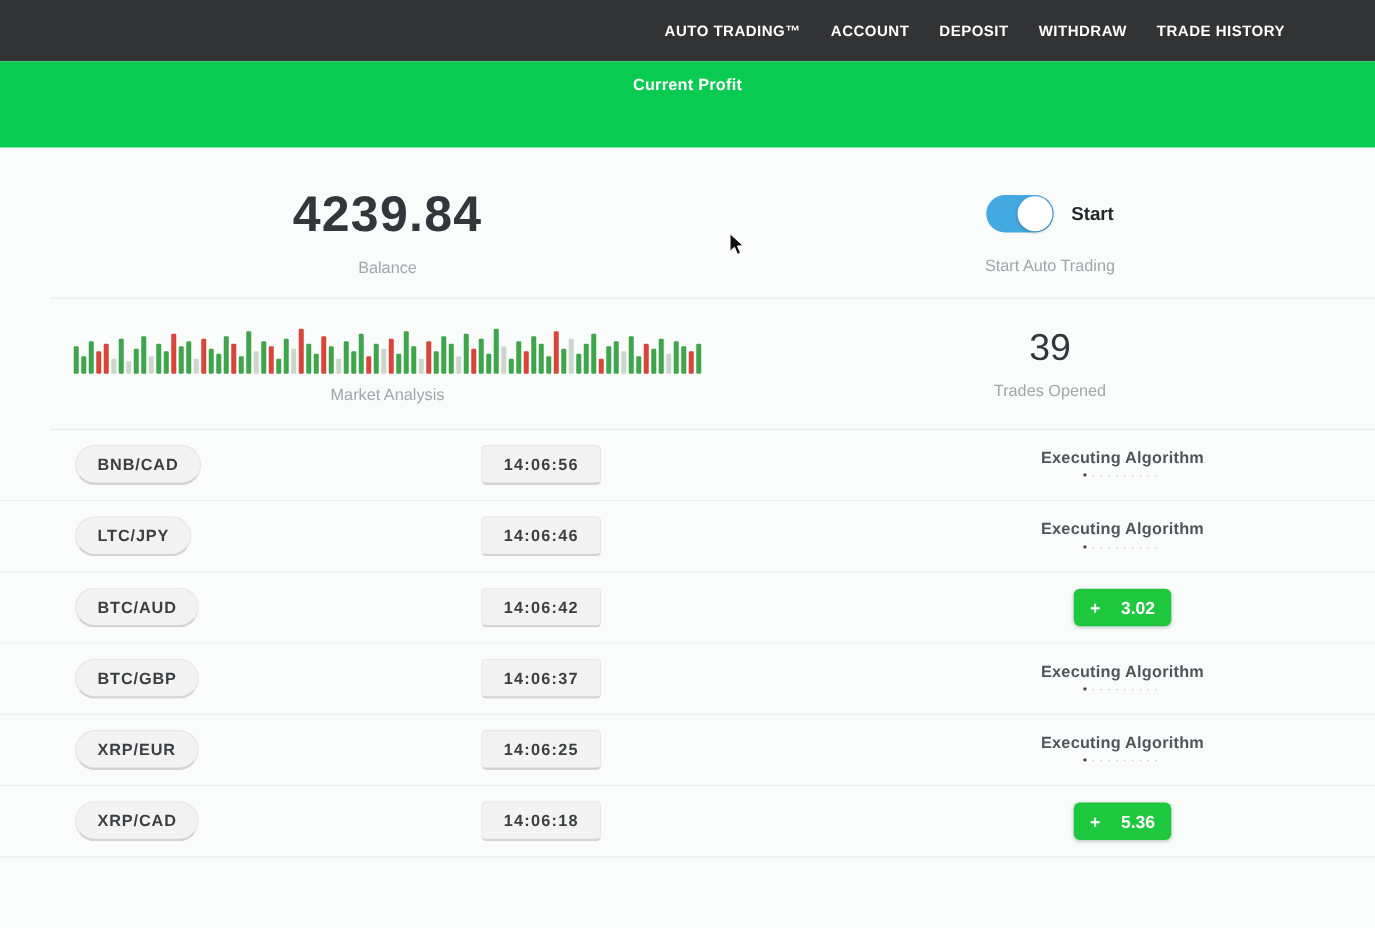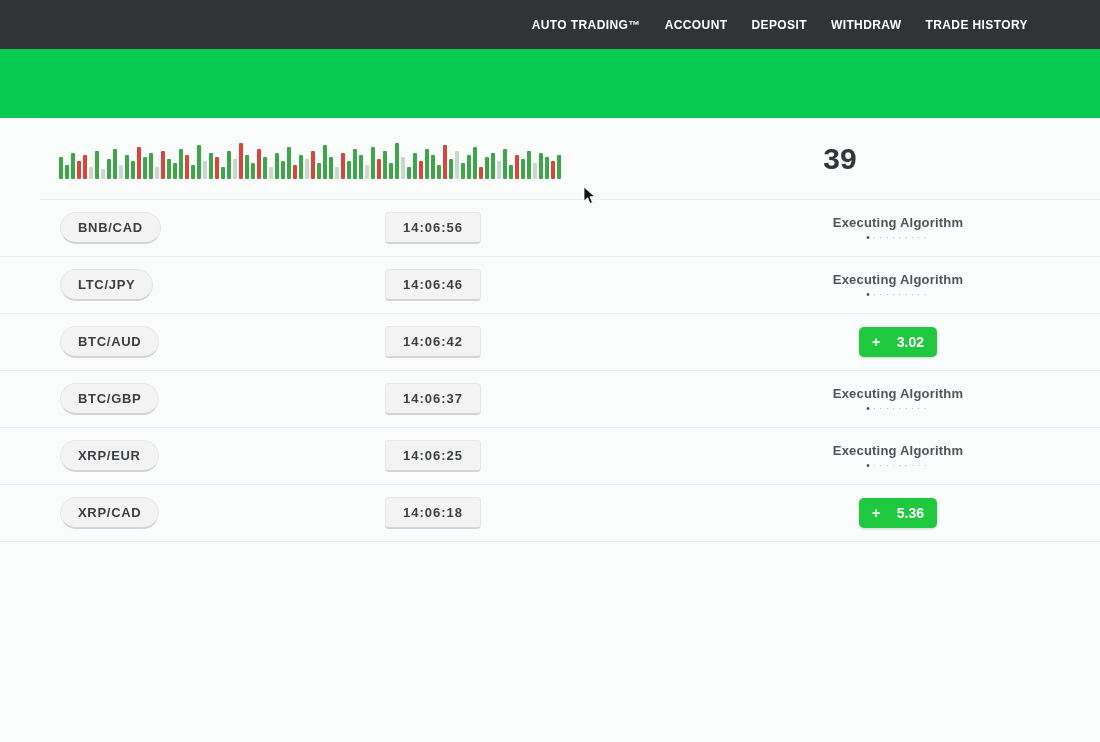--- a/index.html
+++ b/index.html
@@ -37,21 +37,21 @@
   .toggle-label { font-size:15px; font-weight:bold; color:#26292c; }
   .toggle-caption { margin-top:19px; }
 
   .divider { border-top:1px solid #e9ecec; margin-left:40px; }
 
   .sec2 { padding-top:22px; padding-bottom:20px; }
   .bars { display:flex; align-items:flex-end; justify-content:center; gap:2px; height:38px; }
   .bars div { width:4px; border-radius:1px; }
   .bars .g { background:#3fa54b; } .bars .r { background:#d8453a; } .bars .l { background:#ccd6cc; }
   .market-label { margin-top:9px; }
-  .trades-value { font-size:30px; font-weight:bold; color:#32373c; line-height:32px; margin-top:2px; }
+  .trades-value { font-size:30px; font-weight:normal; color:#32373c; line-height:32px; margin-top:2px; }
   .trades-label { margin-top:10px; }
 
   
   .trow { position:relative; height:57px; border-bottom:1px solid #eceeee; background:#fafbfb; }
   .chip { position:absolute; top:50%; transform:translateY(-50%);
           background:#f3f3f3; border:1px solid #e7e7e7; border-bottom:2px solid #d4d4d4;
           border-radius:4px; padding:7px 17px; font-size:13px; font-weight:bold;
           color:#3b3f42; letter-spacing:.7px; cursor:pointer; white-space:nowrap; }
   .chip.pair { left:60px;border-radius:16px; }
   .chip.time { left:385px; letter-spacing:1px;text-align:center; }
@@ -75,22 +75,38 @@
 
   <div class="nav">
     <a>AUTO TRADING™</a>
     <a>ACCOUNT</a>
     <a>DEPOSIT</a>
     <a>WITHDRAW</a>
     <a>TRADE HISTORY</a>
   </div>
 
   <div class="banner">
-  </div>
-
+    <div class="label">Current Profit</div>
+  </div>
+
+  <div class="statrow sec1">
+    <div class="col-left">
+      <div class="balance-value">4239.84</div>
+      <div class="muted balance-label">Balance</div>
+    </div>
+    <div class="col-right">
+      <div class="toggle-line">
+        <span class="toggle">
+            <span class="knob"></span>
+          </span>
+        <span class="toggle-label">Start</span>
+      </div>
+      <div class="muted toggle-caption">Start Auto Trading</div>
+    </div>
+  </div>
 
   <div class="divider"></div>
 
   <div class="statrow sec2">
     <div class="col-left">
       <div class="bars" id="bars">
           <div class="g" style="height: 22px;"></div>
           <div class="g" style="height: 14px;"></div>
           <div class="g" style="height: 26px;"></div>
           <div class="r" style="height: 18px;"></div>
@@ -168,23 +184,25 @@
           <div class="g" style="height: 14px;"></div>
           <div class="r" style="height: 24px;"></div>
           <div class="g" style="height: 20px;"></div>
           <div class="g" style="height: 28px;"></div>
           <div class="l" style="height: 16px;"></div>
           <div class="g" style="height: 26px;"></div>
           <div class="g" style="height: 22px;"></div>
           <div class="r" style="height: 18px;"></div>
           <div class="g" style="height: 24px;"></div>
         </div>
+      <div class="muted market-label">Market Analysis</div>
     </div>
     <div class="col-right">
       <div class="trades-value">39</div>
+      <div class="muted trades-label">Trades Opened</div>
     </div>
   </div>
 
   <div class="divider"></div>
 
   <div class="trades">
 
     <div class="trow">
       <span class="chip pair">BNB/CAD</span>
       <span class="chip time">14:06:56</span>

